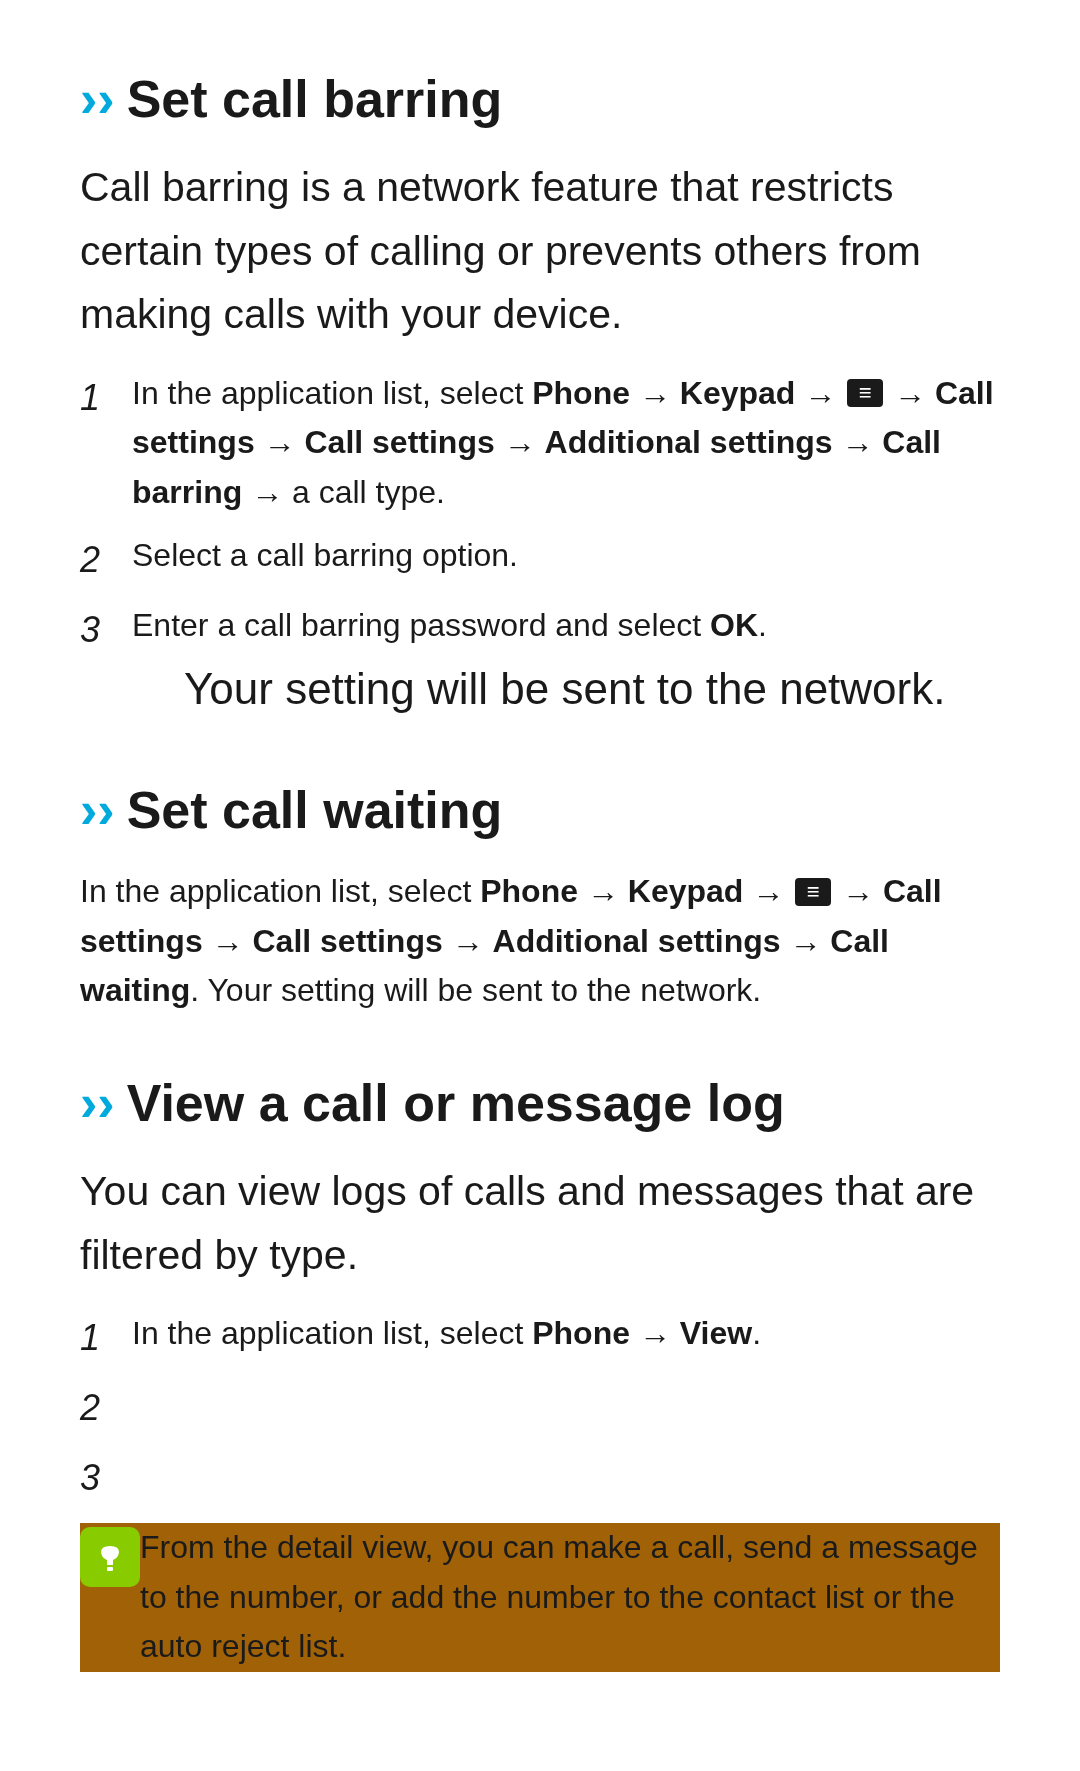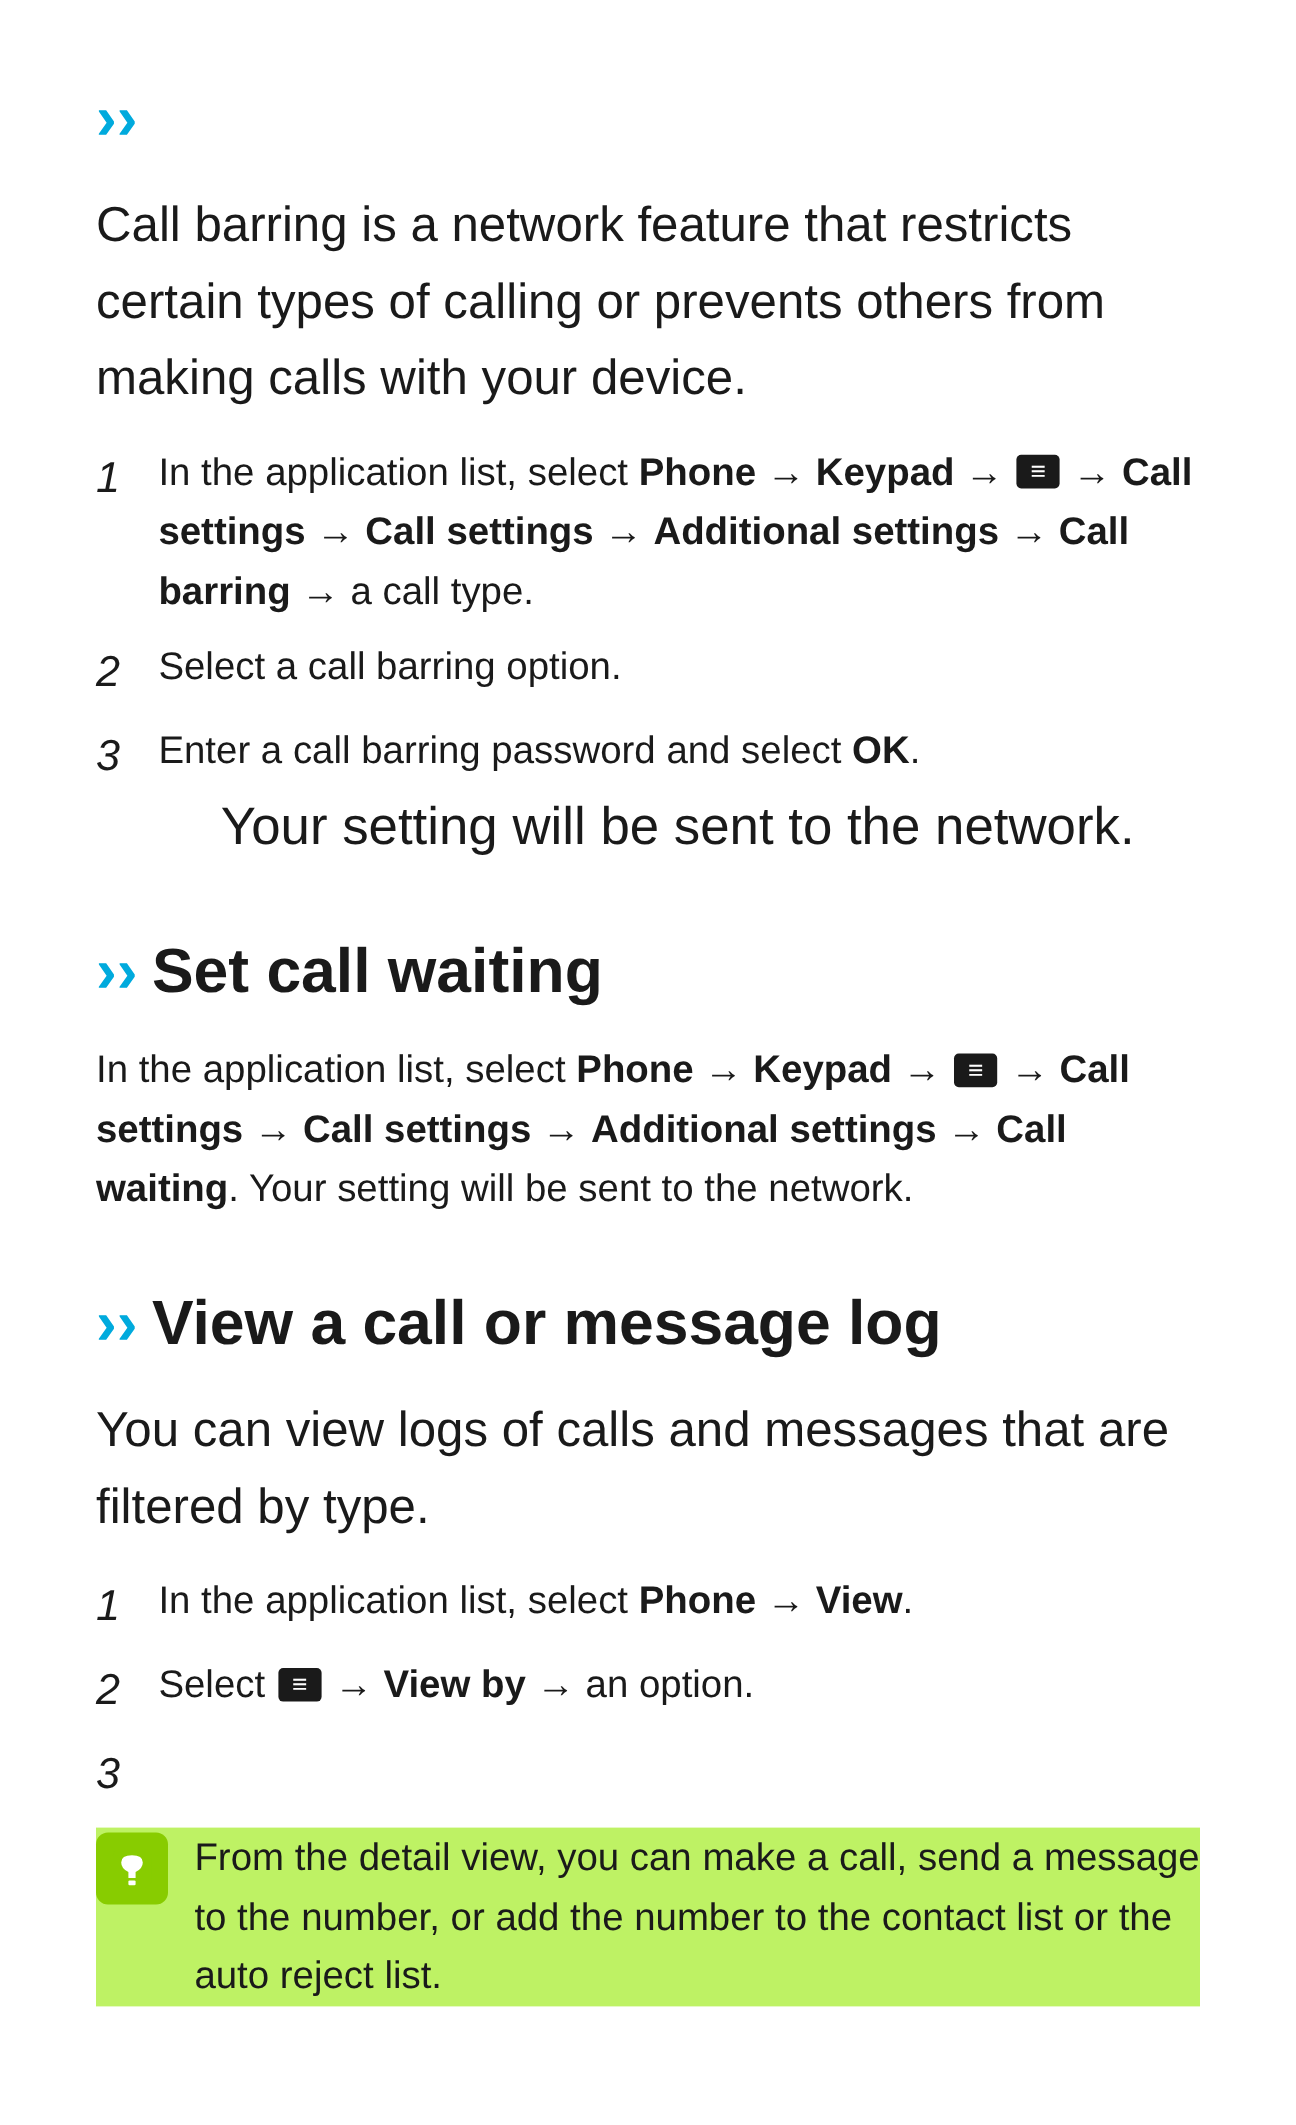--- a/index.html
+++ b/index.html
@@ -101,23 +101,22 @@
 
     .inline-para {
       font-size: 32px;
       line-height: 1.55;
       margin-bottom: 18px;
     }
 
     .note-box {
       display: flex;
       align-items: flex-start;
-      gap: 22px;
       margin-top: 18px;
-      background: #bef264;
+      background: #a16207;
     }
 
     .note-icon {
       width: 60px;
       height: 60px;
       min-width: 60px;
       background: #88cc00;
       border-radius: 10px;
       display: flex;
       align-items: center;
@@ -134,20 +133,21 @@
       font-size: 32px;
       line-height: 1.55;
     }
   </style>
 </head>
 <body>
 
 <div class="section">
   <div class="section-title">
     <span class="chevron">››</span>
+    <span>Set call barring</span>
   </div>
   <div class="section-desc">Call barring is a network feature that restricts certain types of calling or prevents others from making calls with your device.</div>
   <ol class="steps">
     <li class="step-item">
       <span class="step-num"><i>1</i></span>
       <span class="step-text">
         In the application list, select <b>Phone</b> → <b>Keypad</b> → <span class="menu-icon"></span> →
         <b>Call settings</b> → <b>Call settings</b> → <b>Additional settings</b> →
         <b>Call barring</b> → a call type.
       </span>
@@ -184,21 +184,20 @@
     <span>View a call or message log</span>
   </div>
   <div class="section-desc">You can view logs of calls and messages that are filtered by type.</div>
   <ol class="steps">
     <li class="step-item">
       <span class="step-num"><i>1</i></span>
       <span class="step-text">In the application list, select <b>Phone</b> → <b>View</b>.</span>
     </li>
     <li class="step-item">
       <span class="step-num"><i>2</i></span>
-      <span class="step-text">Select <span class="menu-icon"></span> → <b>View by</b> → an option.</span>
     </li>
     <li class="step-item">
       <span class="step-num"><i>3</i></span>
     </li>
   </ol>
 
   <div class="note-box">
     <div class="note-icon">
       <svg viewBox="0 0 38 38">
         <rect x="3" y="3" width="32" height="32" rx="5" ry="5" fill="#88cc00"></rect>

